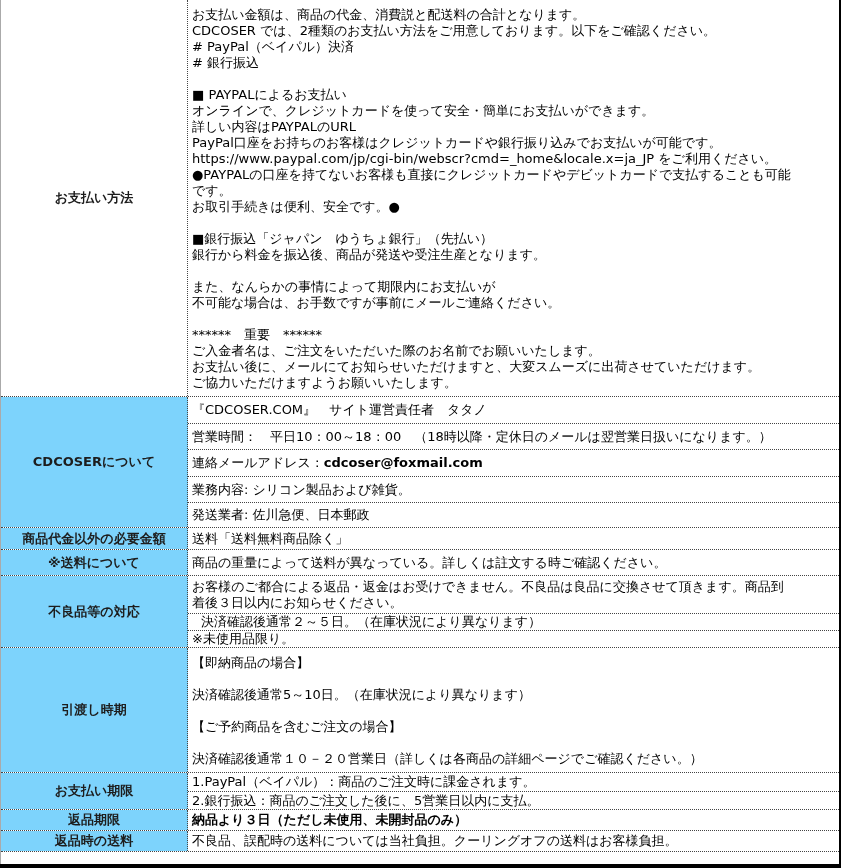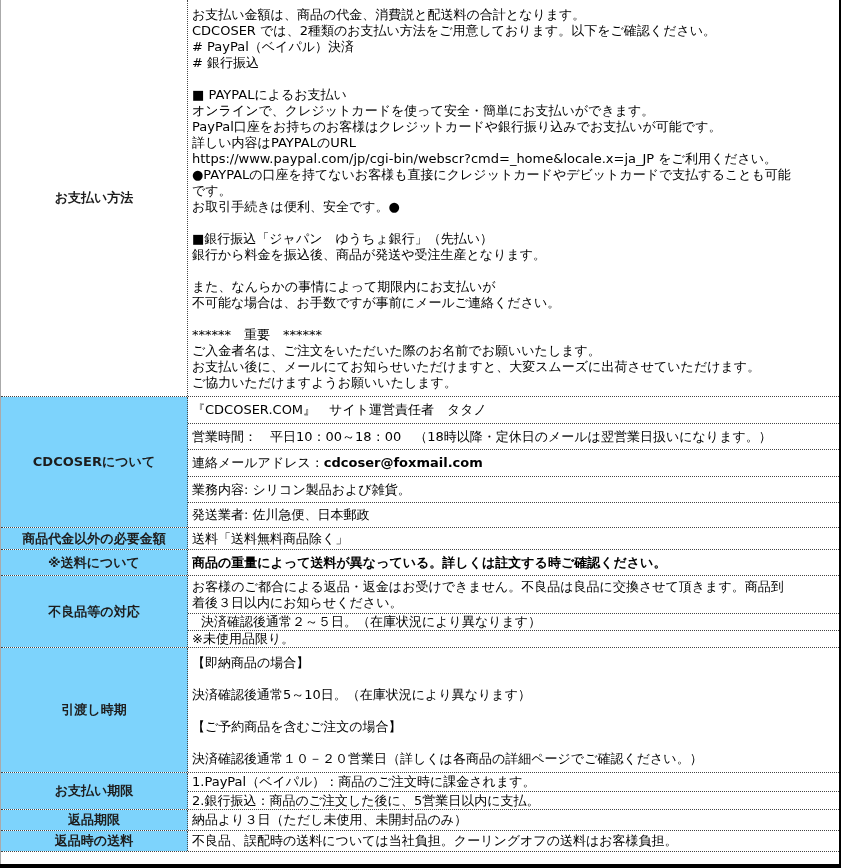--- a/index.html
+++ b/index.html
@@ -43,22 +43,22 @@
         <div class="label-cell white">お支払い方法</div>
         <div class="content">
           <div class="subrow tall">
             <div class="line">お支払い金額は、商品の代金、消費説と配送料の合計となります。</div>
             <div class="line">CDCOSER では、2種類のお支払い方法をご用意しております。以下をご確認ください。</div>
             <div class="line"># PayPal（ベイパル）決済</div>
             <div class="line"># 銀行振込</div>
             <div class="line"></div>
             <div class="line">■ PAYPALによるお支払い</div>
             <div class="line">オンラインで、クレジットカードを使って安全・簡単にお支払いができます。</div>
+            <div class="line">詳しい内容はPAYPALのURL</div>
             <div class="line">PayPal口座をお持ちのお客様はクレジットカードや銀行振り込みでお支払いが可能です。</div>
-            <div class="line">詳しい内容はPAYPALのURL</div>
             <div class="line">https://www.paypal.com/jp/cgi-bin/webscr?cmd=_home&amp;locale.x=ja_JP をご利用ください。</div>
             <div class="line">●PAYPALの口座を持てないお客様も直接にクレジットカードやデビットカードで支払することも可能</div>
             <div class="line">です。</div>
             <div class="line">お取引手続きは便利、安全です。●</div>
             <div class="line"></div>
             <div class="line">■銀行振込「ジャパン　ゆうちょ銀行」（先払い）</div>
             <div class="line">銀行から料金を振込後、商品が発送や受注生産となります。</div>
             <div class="line"></div>
             <div class="line">また、なんらかの事情によって期限内にお支払いが</div>
             <div class="line">不可能な場合は、お手数ですが事前にメールご連絡ください。</div>
@@ -94,21 +94,21 @@
         <div class="label-cell">商品代金以外の必要金額</div>
         <div class="content">
           <div class="subrow vc" style="min-height: 21px;">
             <div class="line">送料「送料無料商品除く」</div>
           </div>
         </div>
       </div>
       <div class="section">
         <div class="label-cell">※送料について</div>
         <div class="content">
-          <div class="subrow vc" style="min-height: 25px; font-weight: bold;">
+          <div class="subrow vc" style="min-height: 25px;">
             <div class="line">商品の重量によって送料が異なっている。詳しくは註文する時ご確認ください。</div>
           </div>
         </div>
       </div>
       <div class="section">
         <div class="label-cell">不良品等の対応</div>
         <div class="content">
           <div class="subrow vc" style="min-height: 37px;">
             <div class="line">お客様のご都合による返品・返金はお受けできません。不良品は良品に交換させて頂きます。商品到</div>
             <div class="line">着後３日以内にお知らせください。</div>
@@ -142,21 +142,21 @@
             <div class="line">1.PayPal（ベイパル）：商品のご注文時に課金されます。</div>
           </div>
           <div class="subrow vc" style="min-height: 18px;">
             <div class="line">2.銀行振込：商品のご注文した後に、5営業日以内に支払。</div>
           </div>
         </div>
       </div>
       <div class="section">
         <div class="label-cell">返品期限</div>
         <div class="content">
-          <div class="subrow vc" style="min-height: 20px;">
+          <div class="subrow vc" style="min-height: 20px; font-weight: bold;">
             <div class="line">納品より３日（ただし未使用、未開封品のみ）</div>
           </div>
         </div>
       </div>
       <div class="section">
         <div class="label-cell">返品時の送料</div>
         <div class="content">
           <div class="subrow vc" style="min-height: 18px; justify-content: flex-end;">
             <div class="line">不良品、誤配時の送料については当社負担。クーリングオフの送料はお客様負担。</div>
           </div>

